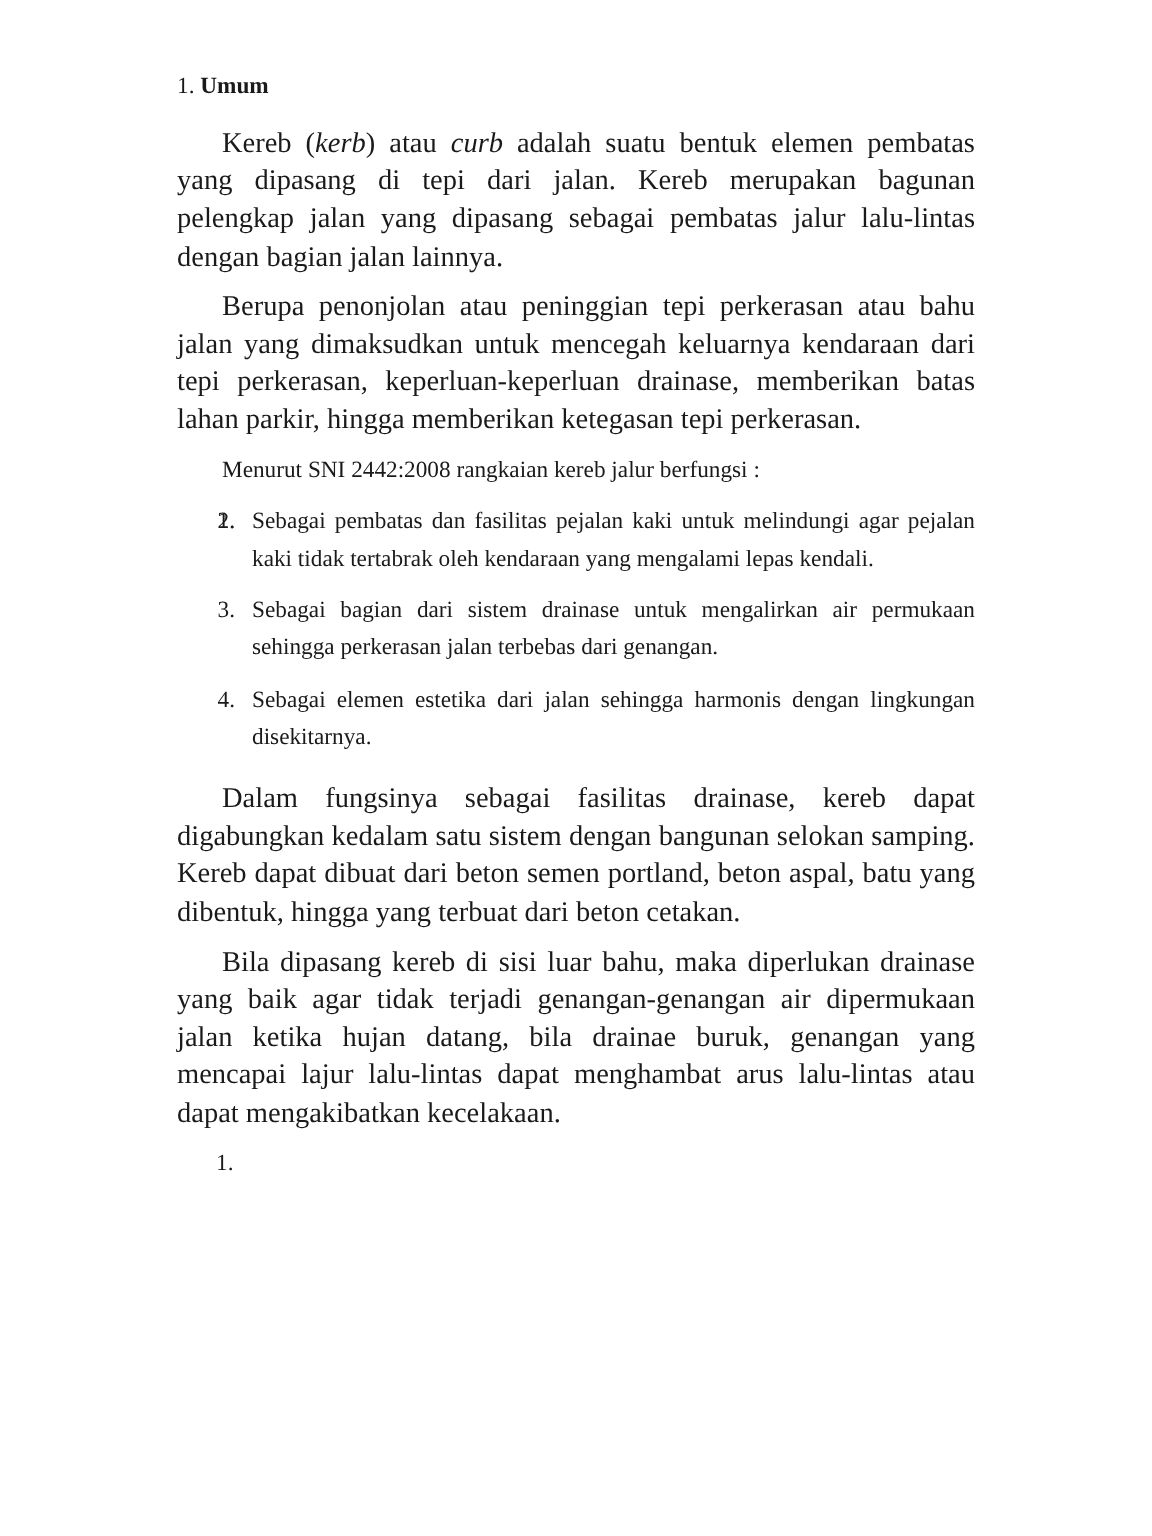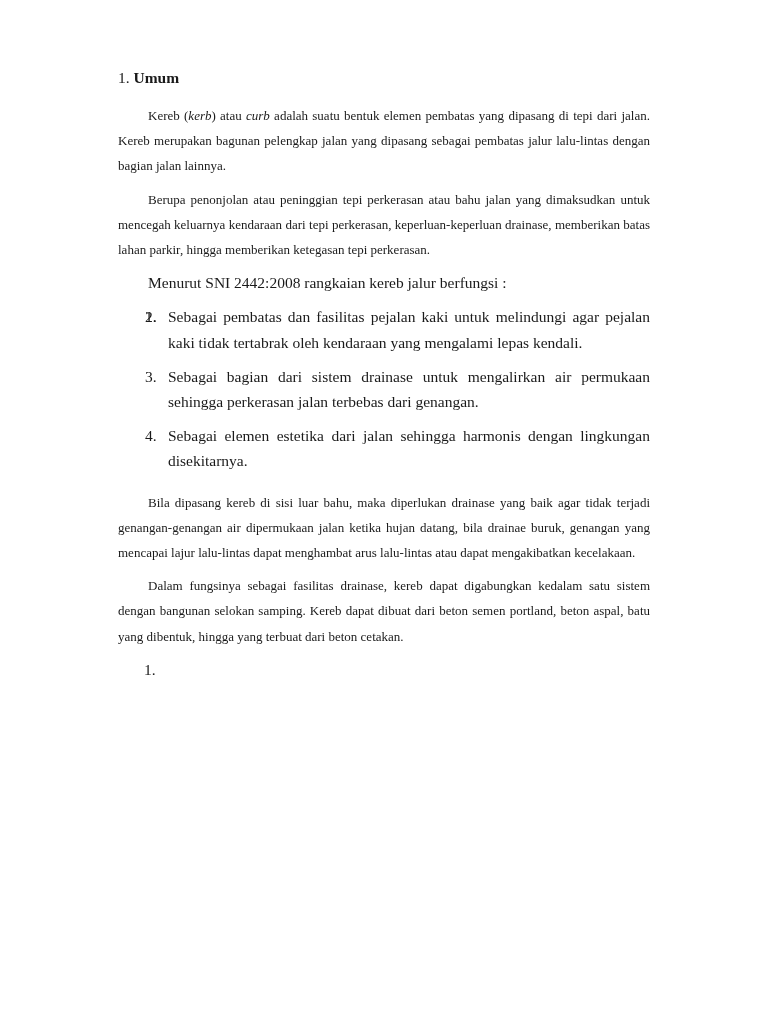--- a/index.html
+++ b/index.html
@@ -13,41 +13,41 @@
     font-family: "Liberation Serif", "DejaVu Serif", serif;
     color: #1a1a1a;
     overflow: hidden;
   }
   .page {
     position: relative;
     width: 768px;
     height: 917px;
     background: #ffffff;
     box-sizing: border-box;
-    padding: 65px 118px 0 118px;
+    padding: 45px 118px 0 118px;
   }
   .doc-body {
     width: 532px;
   }
 
   .heading {
     font-size: 15.5px;
     line-height: 25px;
     margin: 0 0 13px 0;
     text-align: left;
   }
   .heading .num {
     font-weight: normal;
   }
   .heading .title {
     font-weight: bold;
   }
 
   p.para {
-    font-size: 13px;
+    font-size: 19px;
     line-height: 25.2px;
     margin: 0 0 8px 0;
     text-align: justify;
     text-indent: 30px;
     text-justify: inter-word;
     hyphens: none;
   }
   p.intro-line {
     font-size: 15.5px;
     line-height: 25.2px;
@@ -121,22 +121,22 @@
     <ol class="fn-list" id="fn-list">
         <li><span class="li-num">1.</span></li>
         <li><span class="li-num">2.</span><span>Sebagai pembatas dan fasilitas pejalan kaki untuk melindungi agar pejalan kaki tidak tertabrak oleh kendaraan yang mengalami lepas kendali.</span></li>
         <li><span class="li-num">3.</span><span>Sebagai bagian dari sistem drainase untuk mengalirkan air permukaan sehingga perkerasan jalan terbebas dari genangan.</span></li>
         <li><span class="li-num">4.</span><span>Sebagai elemen estetika dari jalan sehingga harmonis dengan lingkungan disekitarnya.</span></li>
       </ol>
 
     <div class="block-gap-sm"></div>
 
     <div id="paras-after">
+        <p class="para"><span>Dalam fungsinya sebagai fasilitas drainase, kereb dapat digabungkan kedalam satu sistem dengan bangunan selokan samping. Kereb dapat dibuat dari beton semen portland, beton aspal, batu yang dibentuk, hingga yang terbuat dari beton cetakan.</span></p>
         <p class="para"><span>Bila dipasang kereb di sisi luar bahu, maka diperlukan drainase yang baik agar tidak terjadi genangan-genangan air dipermukaan jalan ketika hujan datang, bila drainae buruk, genangan yang mencapai lajur lalu-lintas dapat menghambat arus lalu-lintas atau dapat mengakibatkan kecelakaan.</span></p>
-        <p class="para"><span>Dalam fungsinya sebagai fasilitas drainase, kereb dapat digabungkan kedalam satu sistem dengan bangunan selokan samping. Kereb dapat dibuat dari beton semen portland, beton aspal, batu yang dibentuk, hingga yang terbuat dari beton cetakan.</span></p>
       </div>
 
 
     <ol class="type-list" id="type-list">
         <li><span class="li-num">1.</span></li>
       </ol>
 
   </div>
 </div>
 

